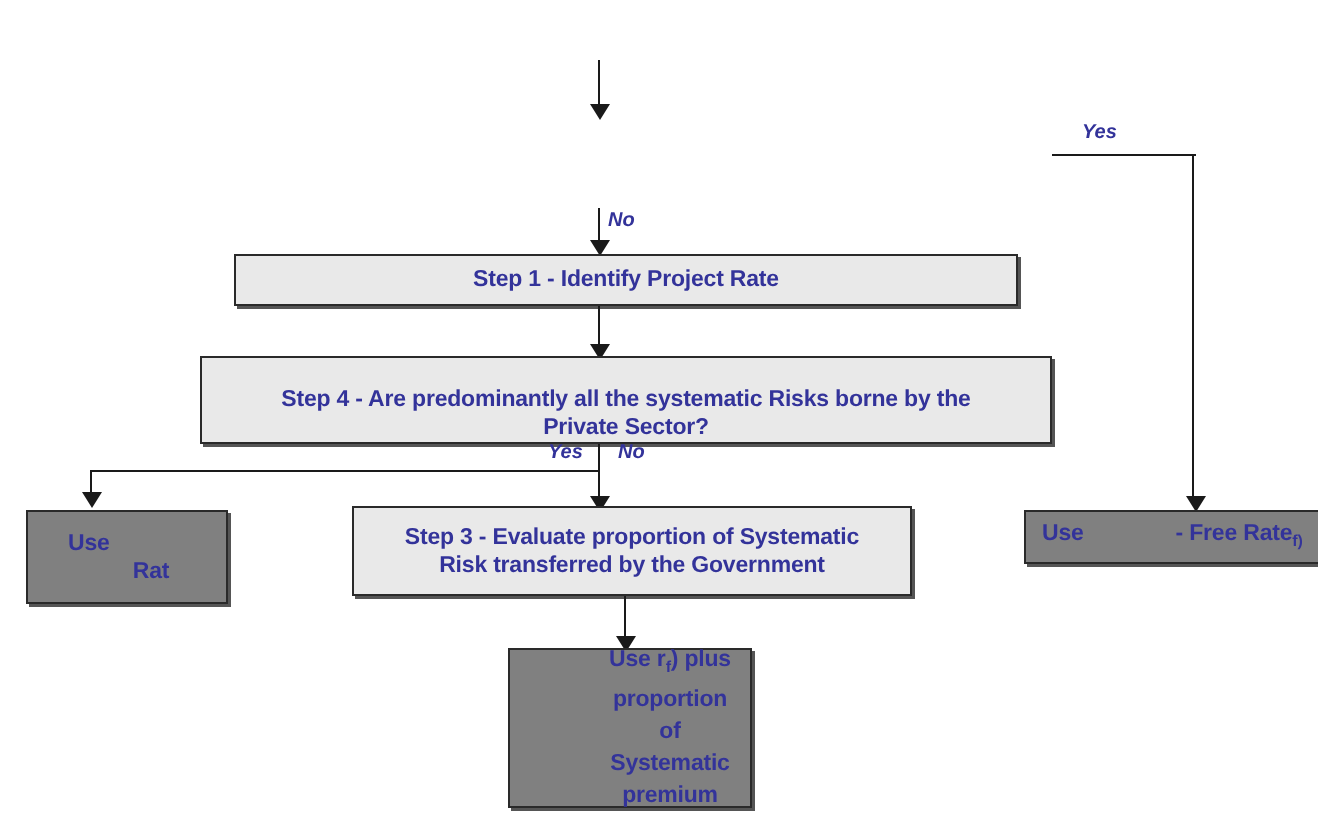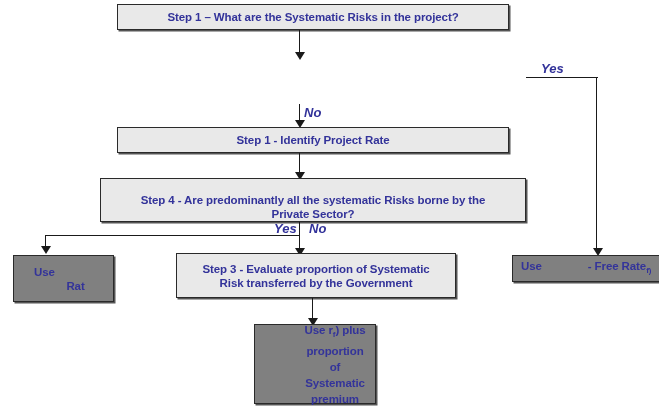--- a/index.html
+++ b/index.html
@@ -75,33 +75,30 @@
     border-left: 5px solid transparent;
     border-right: 5px solid transparent;
     border-top: 8px solid #1a1a1a;
   }
   
   .elabel {
     position: absolute;
     color: #33339a;
     font-weight: bold;
     font-style: italic;
-    font-size: 13px;
+    font-size: 10px;
     font-family: "Liberation Sans", sans-serif;
     white-space: nowrap;
   }
 </style>
 </head>
 <body>
 
 <div id="canvas">
 
-  <div class="node light" style="left:117px; top:4px; width:392px; height:26px;">
-    <span class="txt">Step 1 – What are the Systematic Risks in the project?</span>
-  </div>
 
   <div class="vline" style="left:299px; top:30px; height:26px;"></div>
   <div class="arrowhead" style="left:295px; top:52px;"></div>
 
 
   <div class="hline" style="left:526px; top:77px; width:72px;"></div>
   <div class="vline" style="left:596px; top:77px; height:175px;"></div>
   <div class="arrowhead" style="left:593px; top:248px;"></div>
   <div class="elabel" style="left:541px; top:61px;">Yes</div>
 

